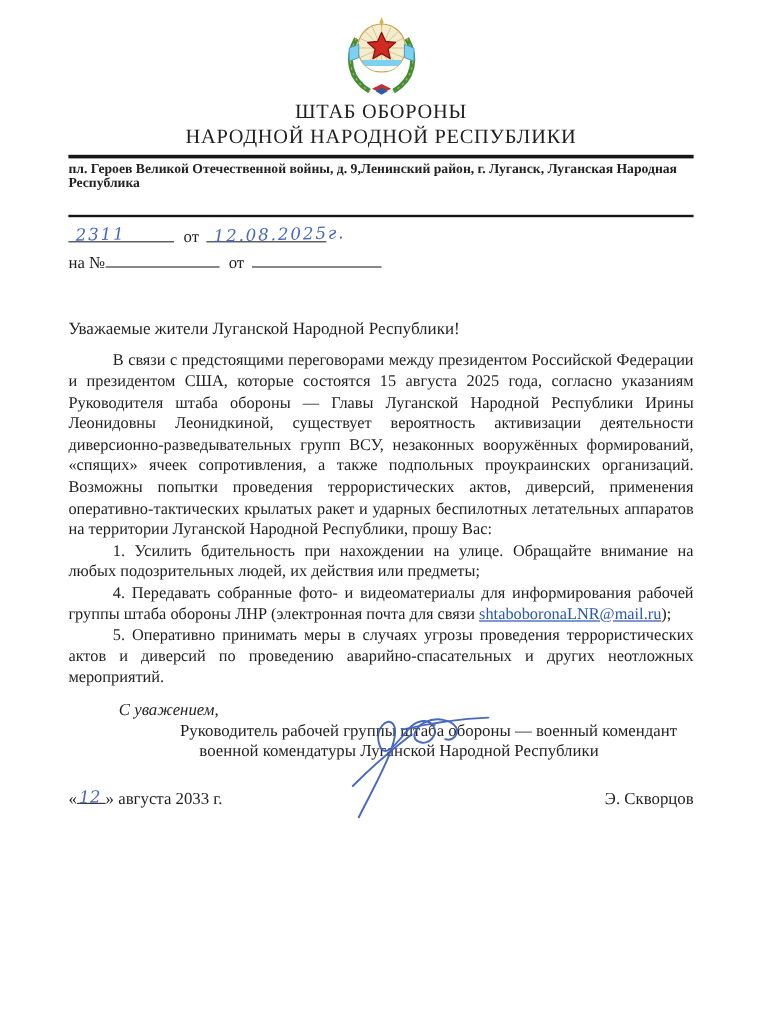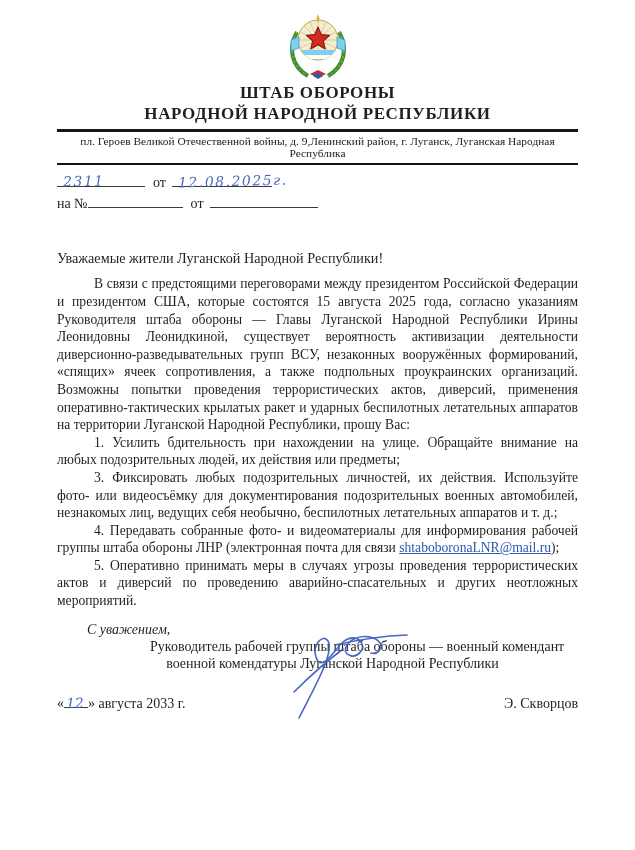--- a/index.html
+++ b/index.html
@@ -9,26 +9,26 @@
     margin:0 auto;
     background:#ffffff;
     font-family:"Liberation Serif", serif;
     color:#1f1f1f;
     overflow:hidden;
     box-sizing:border-box;
     padding:0 57px;
   }
   
   .emblem-wrap { text-align:center; padding-top:12px; height:70px; }
-  .org { text-align:center; font-weight:bold; font-size:17px; letter-spacing:0.6px; line-height:21px; }
+  .org { text-align:center; font-weight:normal; font-size:17px; letter-spacing:0.6px; line-height:21px; }
   .org.l2 { font-size:17px; }
   .rule { background:#161616; border:0; margin:0; }
   .rule.top { height:3px; margin-top:5px; }
   .rule.bottom { height:2.4px; }
-  .address { text-align:center; font-size:11.4px; padding:3px 0 4px 0; color:#222; }
+  .address { font-size:11.4px; padding:3px 0 20px 0; color:#222;font-weight:bold; }
   
   .ref { margin-top:10px; font-size:14px; }
   .ref-row { height:21px; white-space:nowrap; }
   .blank { display:inline-block; border-bottom:1.2px solid #3a3a3a; vertical-align:baseline; position:relative; }
   .hand {
     font-family:"DejaVu Serif", serif;
     font-style:italic;
     color:#4a67bd;
     letter-spacing:1.5px;
     position:absolute; left:6px; bottom:-3px;
@@ -37,21 +37,21 @@
   }
   .w85 { width:88px; } .w100 { width:100px; } .w95 { width:95px; } .w105 { width:108px; } .w24 { width:24px; }
   .ot { padding:0 6px 0 8px; }
   
   .salutation { text-align:left; font-size:14.2px; margin-top:33px; }
   .body { margin-top:8px; font-size:13.6px; line-height:17.6px; }
   .body p { margin:0; text-indent:37px; text-align:justify; }
   .email { color:#2b57b0; text-decoration:underline; cursor:pointer; }
   
   .signoff { position:relative; margin-top:12px; font-size:14px; }
-  .regards { font-style:italic; margin-left:30px; }
+  .regards { font-style:italic; margin-left:42px; }
   .title1 { margin-left:93px; margin-top:1px; }
   .title2 { text-align:center; padding-left:30px; margin-top:1px; }
   .bottom-row { display:flex; justify-content:space-between; margin-top:24px; font-size:14px; }
   .sig-svg { position:absolute; left:226px; top:6px; pointer-events:none; }
   .day-blank .hand { left:2px; bottom:-4px; letter-spacing:0; }
 </style>
 </head>
 <body>
 
 <div class="page">
@@ -113,21 +113,20 @@
     <div class="ref-row">
       <span>на №</span><span class="blank w95"></span><span class="ot">от</span><span class="blank w105"></span>
     </div>
   </div>
 
   <div class="salutation">Уважаемые жители Луганской Народной Республики!</div>
 
   <div class="body">
     <p>В связи с предстоящими переговорами между президентом Российской Федерации и президентом США, которые состоятся 15 августа 2025 года, согласно указаниям Руководителя штаба обороны — Главы Луганской Народной Республики Ирины Леонидовны Леонидкиной, существует вероятность активизации деятельности диверсионно-разведывательных групп ВСУ, незаконных вооружённых формирований, «спящих» ячеек сопротивления, а также подпольных проукраинских организаций. Возможны попытки проведения террористических актов, диверсий, применения оперативно-тактических крылатых ракет и ударных беспилотных летательных аппаратов на территории Луганской Народной Республики, прошу Вас:</p>
     <p>1. Усилить бдительность при нахождении на улице. Обращайте внимание на любых подозрительных людей, их действия или предметы;</p>
-    <p>3. Фиксировать любых подозрительных личностей, их действия. Используйте фото- или видеосъёмку для документирования подозрительных военных автомобилей, незнакомых лиц, ведущих себя необычно, беспилотных летательных аппаратов и т. д.;</p>
     <p><span>4. Передавать собранные фото- и видеоматериалы для информирования рабочей группы штаба обороны ЛНР (электронная почта для связи </span><span class="email">shtaboboronaLNR@mail.ru</span><span>);</span></p>
     <p>5. Оперативно принимать меры в случаях угрозы проведения террористических актов и диверсий по проведению аварийно-спасательных и других неотложных мероприятий.</p>
   </div>
 
   <div class="signoff">
     <div class="regards">С уважением,</div>
     <div class="title1">Руководитель рабочей группы штаба обороны — военный комендант</div>
     <div class="title2">военной комендатуры Луганской Народной Республики</div>
 
     <svg class="sig-svg" width="132" height="95" viewBox="0 0 132 95">

